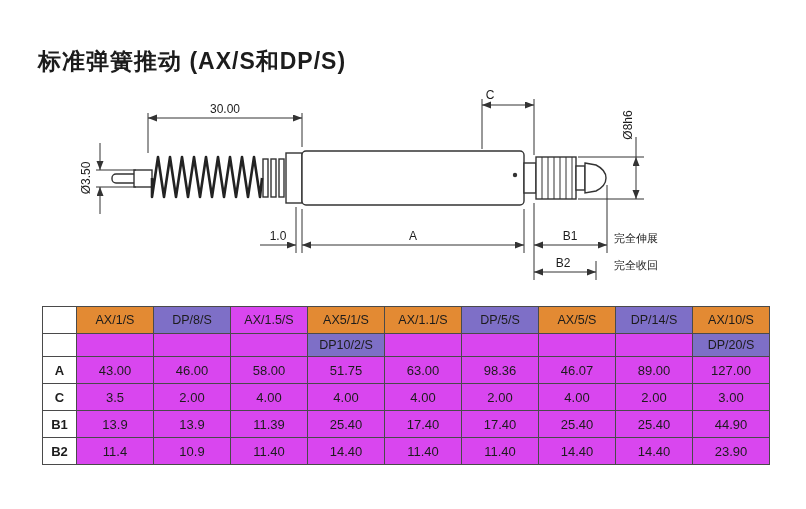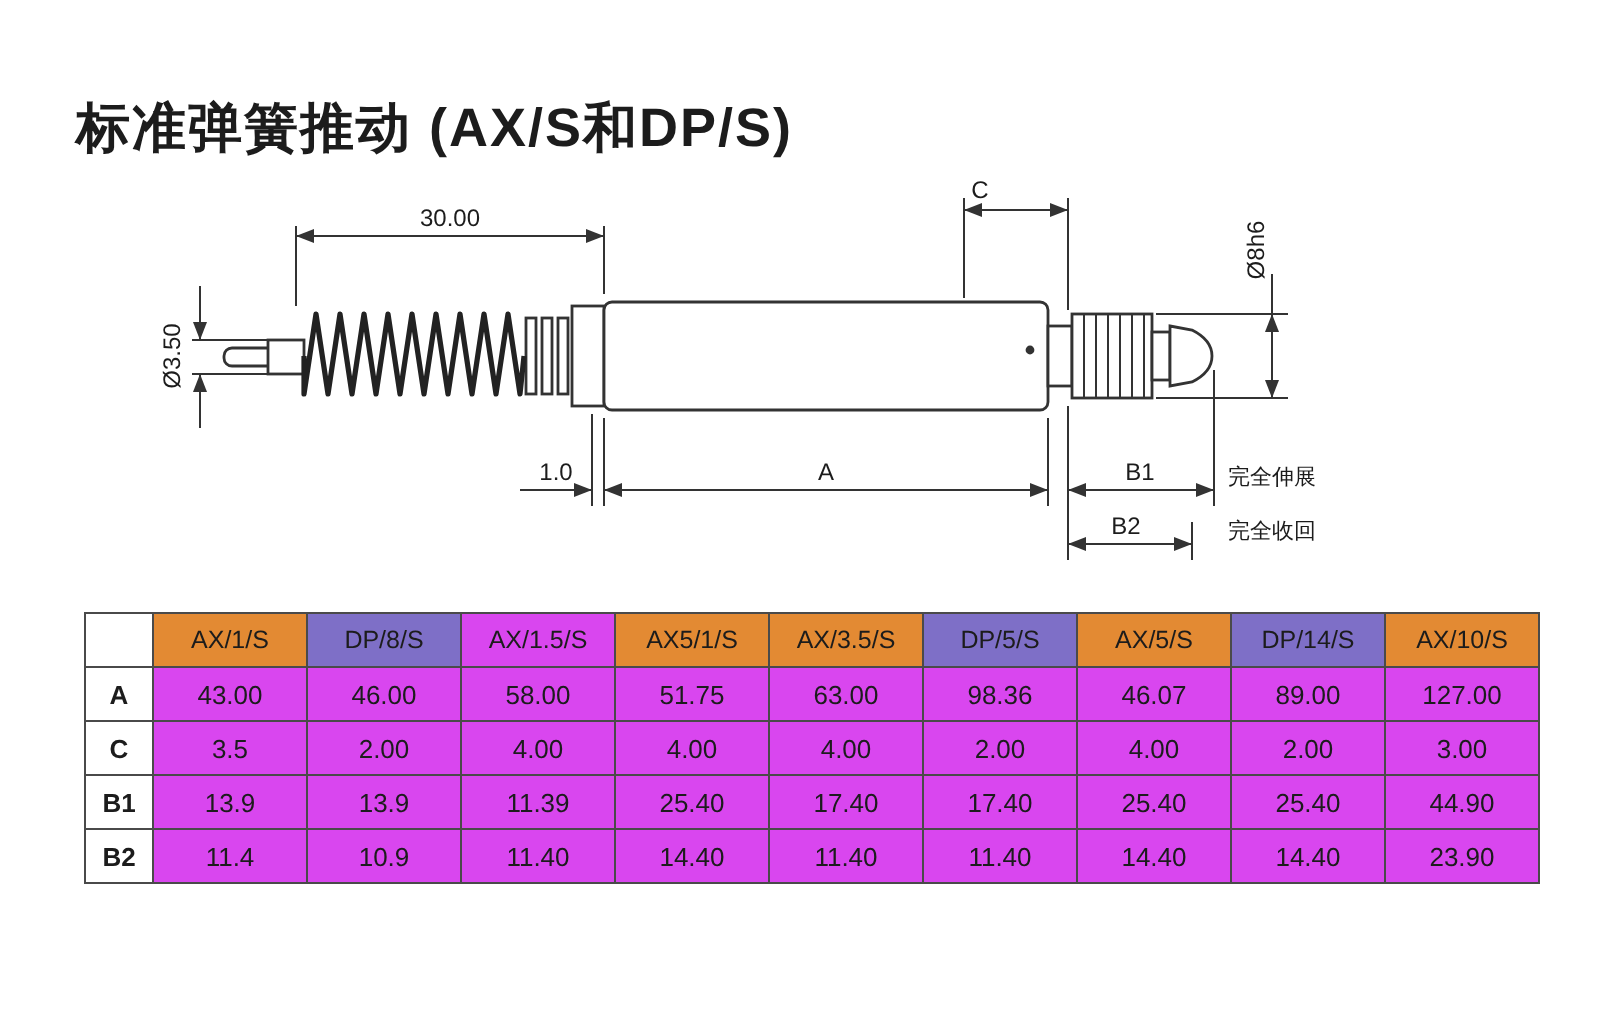--- a/index.html
+++ b/index.html
@@ -7,21 +7,21 @@
     position: relative;
     width: 806px; height: 509px;
     background: #ffffff;
     font-family: "Liberation Sans", "DejaVu Sans", sans-serif;
     color: #1c1c1c;
     overflow: hidden;
     margin: 0 auto;
   }
   .title {
     position: absolute; left: 38px; top: 46px;
-    font-size: 27px; font-weight: 700; letter-spacing: 1px;
+    font-size: 23px; font-weight: 700; letter-spacing: 1px;
     color: #1c1c1c; margin: 0;
   }
   svg text {
     font-family: "Liberation Sans", "DejaVu Sans", sans-serif;
     fill: #1c1c1c;
   }
   .dimtxt { font-size: 12px; }
   .cjktxt { font-size: 11px; }
   
   .spec-table {
@@ -152,25 +152,37 @@
         <col>
         <col>
     </colgroup>
     <tbody>
       <tr>
         <td class="lbl"></td>
         <td class="hdr o">AX/1/S</td>
         <td class="hdr p">DP/8/S</td>
         <td class="hdr">AX/1.5/S</td>
         <td class="hdr o">AX5/1/S</td>
-        <td class="hdr o">AX/3.5/S</td>
+        <td class="hdr o">AX/1.1/S</td>
         <td class="hdr p">DP/5/S</td>
         <td class="hdr o">AX/5/S</td>
         <td class="hdr p">DP/14/S</td>
         <td class="hdr o">AX/10/S</td>
+      </tr>
+      <tr class="h2row">
+        <td class="lbl"></td>
+        <td></td>
+        <td></td>
+        <td></td>
+        <td class="hdr p">DP10/2/S</td>
+        <td></td>
+        <td></td>
+        <td></td>
+        <td></td>
+        <td class="hdr p">DP/20/S</td>
       </tr>
       <tr>
         <td class="lbl">A</td>
         <td>43.00</td>
         <td>46.00</td>
         <td>58.00</td>
         <td>51.75</td>
         <td>63.00</td>
         <td>98.36</td>
         <td>46.07</td>

